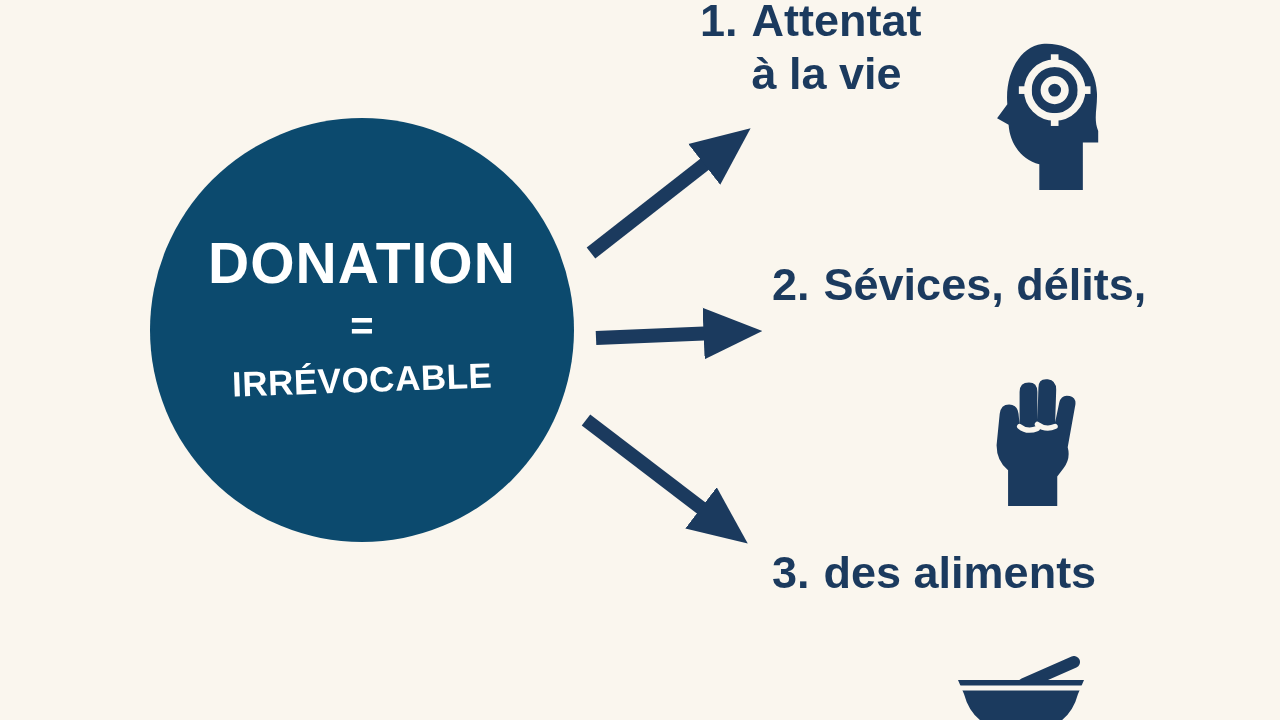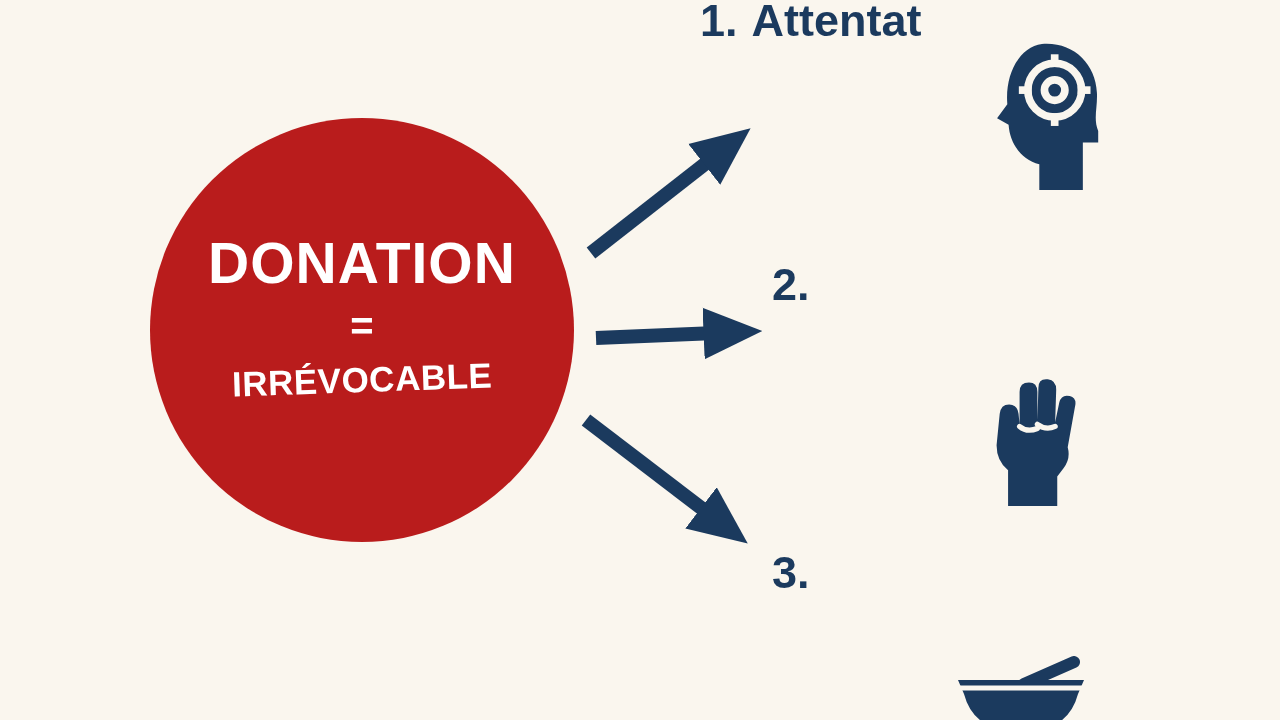--- a/index.html
+++ b/index.html
@@ -17,21 +17,21 @@
   }
 
   
   .donation-circle {
     position: absolute;
     left: 150px;
     top: 118px;
     width: 424px;
     height: 424px;
     border-radius: 50%;
-    background: #b91c1c;
+    background: #0c4a6e;
     display: flex;
     flex-direction: column;
     align-items: center;
     justify-content: center;
     transform: translateY(0);
     color: #ffffff;
     text-align: center;
   }
   .circle-title {
     font-size: 57px;
@@ -113,32 +113,35 @@
     </defs>
     <line x1="591" y1="253" x2="733" y2="142" stroke="#1b3a5e" stroke-width="14" marker-end="url(#ah)"></line>
     <line x1="596" y1="338" x2="740" y2="332" stroke="#1b3a5e" stroke-width="14" marker-end="url(#ah)"></line>
     <line x1="586" y1="420" x2="730" y2="530" stroke="#1b3a5e" stroke-width="14" marker-end="url(#ah)"></line>
   </svg>
 
   <div class="item item-1">
     <span class="num">1.</span>
     <span class="lines">
       <span>Attentat</span>
+      <span>à la vie</span>
     </span>
   </div>
 
   <div class="item item-2">
     <span class="num">2.</span>
     <span class="lines">
+      <span>Sévices, délits,</span>
     </span>
   </div>
 
   <div class="item item-3">
     <span class="num">3.</span>
     <span class="lines">
+      <span>des aliments</span>
     </span>
   </div>
 
   <div class="icon icon-head">
     <svg viewBox="0 0 100 122">
       <path fill="#1b3a5e" d="M46 4 C70 2 88 19 89 42 C89.6 54 86 62 90 72 L90 81 L78 81 L78 118 L44 118 L44 98
            C30 94 21 82 20 67 L11 62 L19 51 C17 27 29 6 46 4 Z"></path>
       <circle cx="56" cy="40" r="21" fill="none" stroke="#faf6ee" stroke-width="6"></circle>
       <circle cx="56" cy="40" r="8" fill="none" stroke="#faf6ee" stroke-width="6"></circle>
       <line x1="56" y1="12" x2="56" y2="22" stroke="#faf6ee" stroke-width="6"></line>

